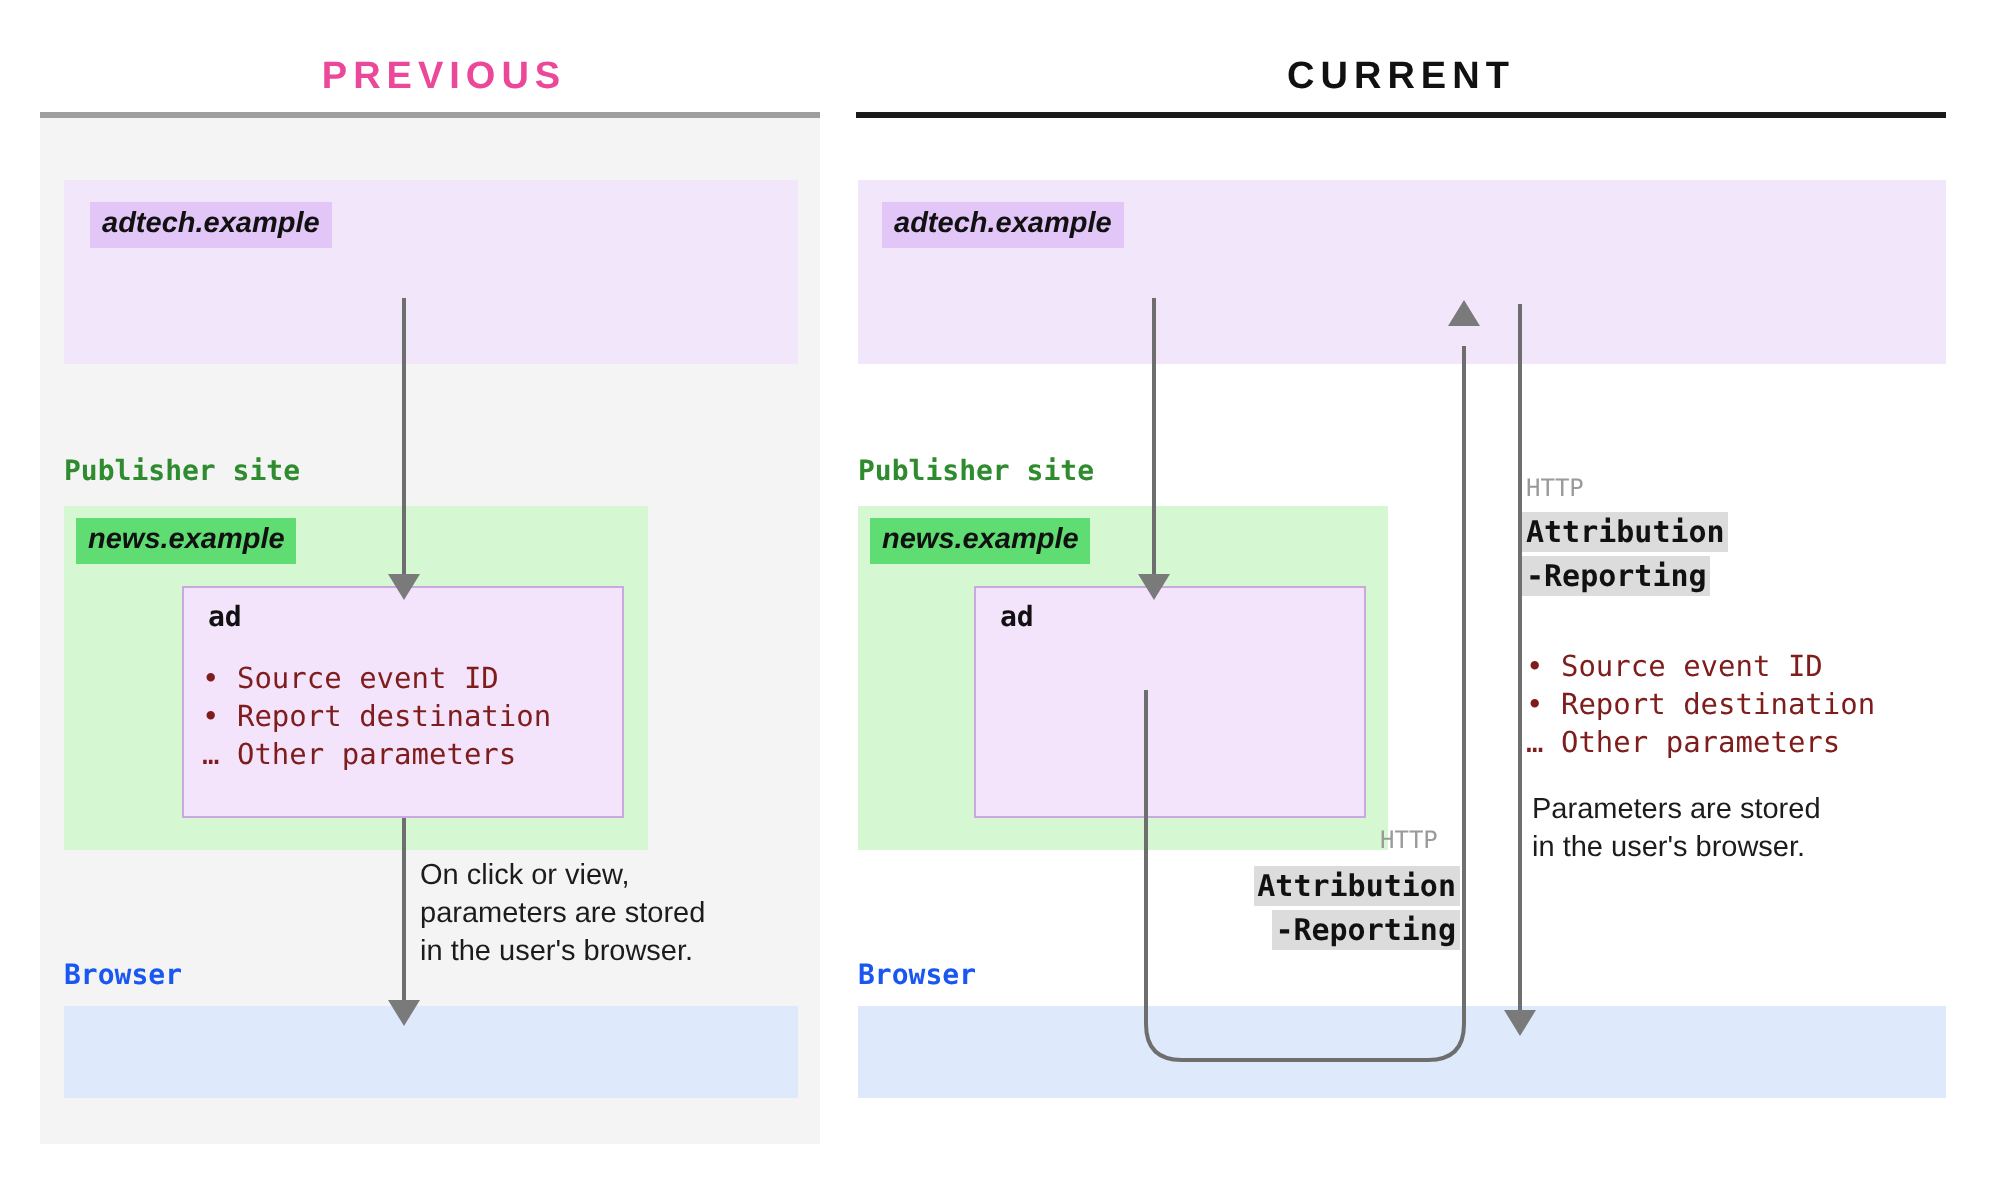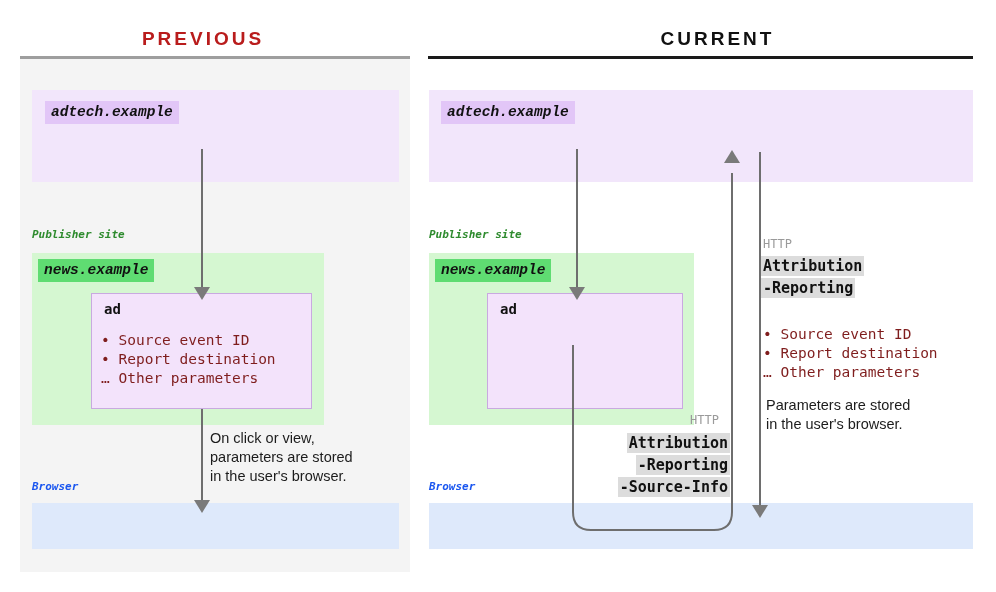--- a/index.html
+++ b/index.html
@@ -13,60 +13,59 @@
 
   
   .col-title {
     position: absolute;
     text-align: center;
     font-size: 19px;
     font-weight: bold;
     letter-spacing: 3px;
     font-family: "Liberation Sans", sans-serif;
   }
-  #title-prev { left: 8px; top: 28px; width: 390px; color: #b91c1c; }
-  #title-curr { left: 445px; top: 28px; width: 545px; color: #111111; }
+  #title-prev { left: 27px; top: 28px; width: 390px; color: #ec4899; }
+  #title-curr { left: 428px; top: 28px; width: 545px; color: #111111; }
 
   .rule { position: absolute; height: 3px; }
   #rule-prev { left: 20px; top: 56px; width: 390px; background: #9e9e9e; }
   #rule-curr { left: 428px; top: 56px; width: 545px; background: #1a1a1a; }
 
   
   .panel { position: absolute; }
   #panel-prev { left: 20px; top: 59px; width: 390px; height: 513px; background: #f4f4f4; }
   #panel-curr { left: 428px; top: 59px; width: 545px; height: 513px; background: #ffffff; }
 
   
   .box { position: absolute; }
   .box-adtech { background: #f2e6fb; }
   .box-pub    { background: #d5f7d1; }
   .box-browser{ background: #dee9fb; }
 
   
   .chip {
     position: absolute;
-    font-family: Liberation Mono, monospace;
+    font-family: Liberation Sans, sans-serif;
     font-style: italic;
     font-weight: bold;
     font-size: 14.5px;
     color: #111111;
     padding: 3px 6px 4px 6px;
     white-space: nowrap;
   }
   .chip-purple { background: #e2c6f7; }
   .chip-green  { background: #5fdc72; }
 
   
   .section-label {
     position: absolute;
     font-family: "DejaVu Sans Mono", monospace;
-    font-size: 11px;
+    font-size: 14px;
     font-weight: bold;
     white-space: nowrap;
-    font-style: italic;
   }
   .lbl-green { color: #2e8b2e; }
   .lbl-blue  { color: #1a56f0; }
 
   
   .ad-card {
     position: absolute;
     background: #f3e3fb;
     border: 1px solid #c9a9e0;
   }
@@ -187,21 +186,20 @@
 
   <svg style="position:absolute; left:560px; top:140px; width:200px; height:400px; overflow:visible;">
     <path d="M 13,205 L 13,372 Q 13,390 31,390 L 154,390 Q 172,390 172,372 L 172,33" fill="none" stroke="#6e6e6e" stroke-width="2"></path>
   </svg>
   <div class="arrow-up" style="left:724px; top:150px;"></div>
 
   <div class="http-word" style="left:690px; top:413px;">HTTP</div>
   <div class="hdr-block right-align" style="left:560px; top:433px; width:170px;">
     <div class="hdr-line"><span class="hl">Attribution</span></div>
     <div class="hdr-line"><span class="hl">-Reporting</span></div>
-    <div class="hdr-line"><span class="hl">-Source-Info</span></div>
   </div>
 
   <div class="vline" style="left:759px; top:152px; height:358px;"></div>
   <div class="arrow-down" style="left:752px; top:505px;"></div>
 
   <div class="http-word" style="left:763px; top:237px;">HTTP</div>
   <div class="hdr-block" style="left:761px; top:256px; width:210px;">
     <div class="hdr-line"><span class="hl">Attribution</span></div>
     <div class="hdr-line"><span class="hl">-Reporting</span></div>
   </div>

